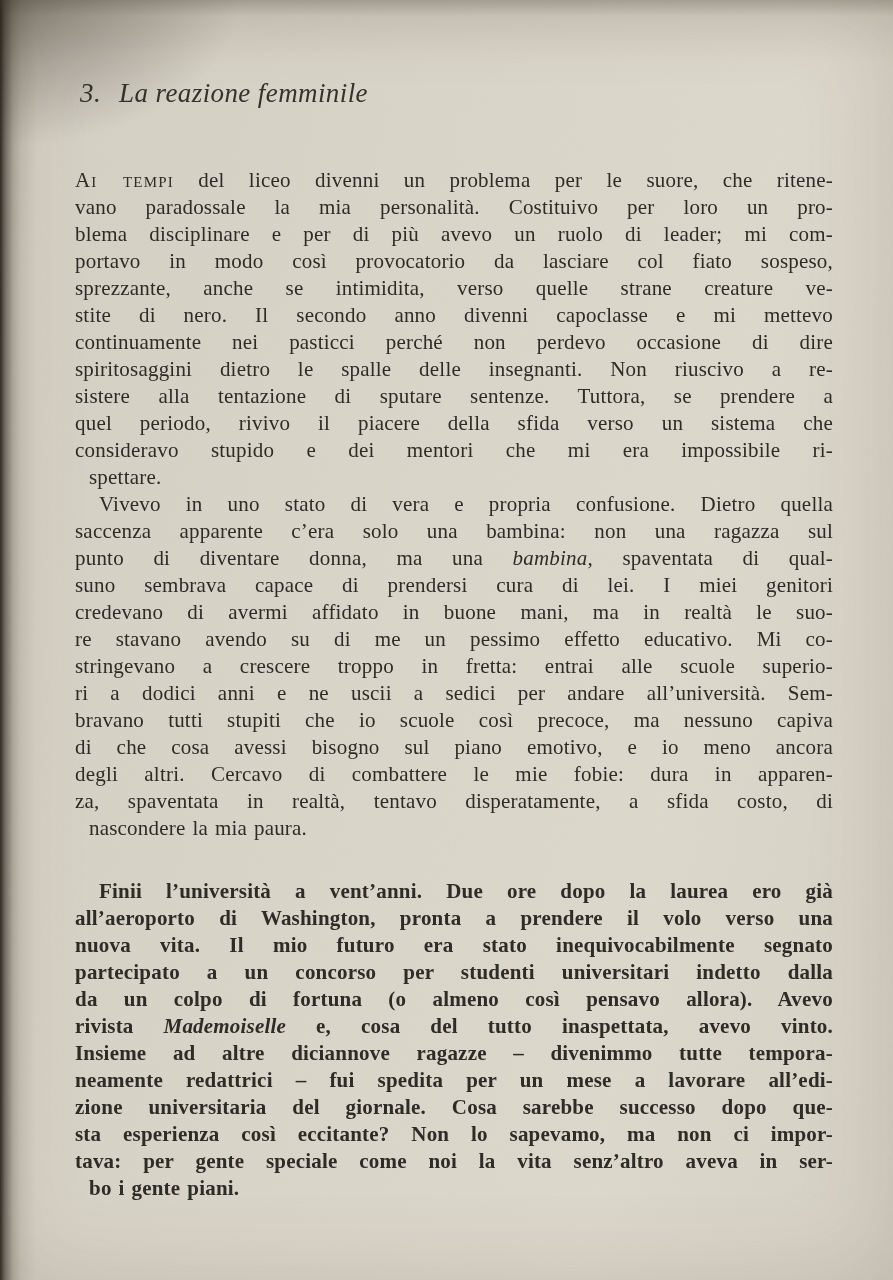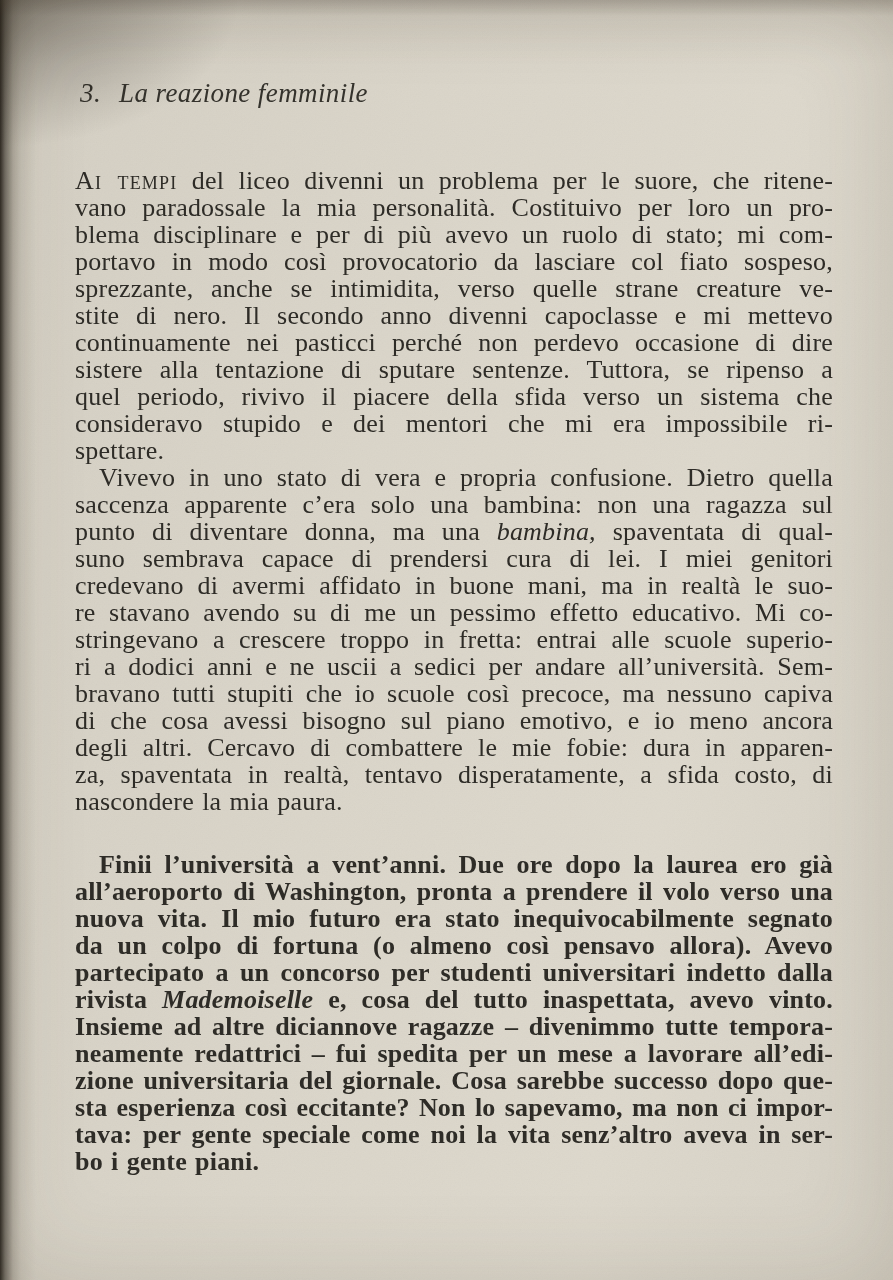--- a/index.html
+++ b/index.html
@@ -66,32 +66,32 @@
     white-space: nowrap;
   }
   .chapter-number { display: inline-block; margin-right: 18px; }
 
   
   .body-text {
     position: absolute;
     left: 75px;
     top: 167px;
     width: 758px;
-    font-size: 26px;
+    font-size: 21px;
     line-height: 27px;
     letter-spacing: 0.2px;
     word-spacing: 1.5px;
   }
   .paragraph { margin: 0; }
   .line {
     text-align: justify;
     text-align-last: justify;
     min-height: 27px;
   }
-  .line-last { text-align-last: left; }
+  .line-last { text-align-last: left; margin-left: 14px; }
   .line-indent { text-indent: 24px; }
   .it { font-style: italic; }
   .sc { font-variant: small-caps; letter-spacing: 1.2px; }
 </style>
 </head>
 <body>
 
 <div class="page">
 
   <svg class="texture" xmlns="http://www.w3.org/2000/svg">
@@ -103,26 +103,27 @@
   </svg>
 
   <div class="chapter-heading">
     <span class="chapter-number">3.</span><span class="chapter-title">La reazione femminile</span>
   </div>
 
   <div class="body-text">
       <div class="paragraph">
         <div class="line"><span class="sc">Ai tempi</span><span> del liceo divenni un problema per le suore, che ritene-</span></div>
         <div class="line"><span>vano paradossale la mia personalità. Costituivo per loro un pro-</span></div>
-        <div class="line"><span>blema disciplinare e per di più avevo un ruolo di stato; mi com-</span></div>
+        <div class="line"><span>blema disciplinare e per di più avevo un ruolo di leader; mi com-</span></div>
         <div class="line"><span>portavo in modo così provocatorio da lasciare col fiato sospeso,</span></div>
         <div class="line"><span>sprezzante, anche se intimidita, verso quelle strane creature ve-</span></div>
         <div class="line"><span>stite di nero. Il secondo anno divenni capoclasse e mi mettevo</span></div>
         <div class="line"><span>continuamente nei pasticci perché non perdevo occasione di dire</span></div>
-        <div class="line"><span>sistere alla tentazione di sputare sentenze. Tuttora, se ripenso a</span></div>
+        <div class="line"><span>spiritosaggini dietro le spalle delle insegnanti. Non riuscivo a re-</span></div>
+        <div class="line"><span>sistere alla tentazione di sputare sentenze. Tuttora, se prendere a</span></div>
         <div class="line"><span>quel periodo, rivivo il piacere della sfida verso un sistema che</span></div>
         <div class="line"><span>consideravo stupido e dei mentori che mi era impossibile ri-</span></div>
         <div class="line line-last"><span>spettare.</span></div>
       </div>
       <div class="paragraph">
         <div class="line line-indent"><span>Vivevo in uno stato di vera e propria confusione. Dietro quella</span></div>
         <div class="line"><span>saccenza apparente c’era solo una bambina: non una ragazza sul</span></div>
         <div class="line"><span>punto di diventare donna, ma una </span><span class="it">bambina,</span><span> spaventata di qual-</span></div>
         <div class="line"><span>suno sembrava capace di prendersi cura di lei. I miei genitori</span></div>
         <div class="line"><span>credevano di avermi affidato in buone mani, ma in realtà le suo-</span></div>
@@ -132,22 +133,22 @@
         <div class="line"><span>bravano tutti stupiti che io scuole così precoce, ma nessuno capiva</span></div>
         <div class="line"><span>di che cosa avessi bisogno sul piano emotivo, e io meno ancora</span></div>
         <div class="line"><span>degli altri. Cercavo di combattere le mie fobie: dura in apparen-</span></div>
         <div class="line"><span>za, spaventata in realtà, tentavo disperatamente, a sfida costo, di</span></div>
         <div class="line line-last"><span>nascondere la mia paura.</span></div>
       </div>
       <div class="paragraph" style="margin-top: 36px; font-weight: bold;">
         <div class="line line-indent"><span>Finii l’università a vent’anni. Due ore dopo la laurea ero già</span></div>
         <div class="line"><span>all’aeroporto di Washington, pronta a prendere il volo verso una</span></div>
         <div class="line"><span>nuova vita. Il mio futuro era stato inequivocabilmente segnato</span></div>
+        <div class="line"><span>partecipato a un concorso per studenti universitari indetto dalla</span></div>
         <div class="line"><span>da un colpo di fortuna (o almeno così pensavo allora). Avevo</span></div>
-        <div class="line"><span>partecipato a un concorso per studenti universitari indetto dalla</span></div>
         <div class="line"><span>rivista </span><span class="it">Mademoiselle</span><span> e, cosa del tutto inaspettata, avevo vinto.</span></div>
         <div class="line"><span>Insieme ad altre diciannove ragazze – divenimmo tutte tempora-</span></div>
         <div class="line"><span>neamente redattrici – fui spedita per un mese a lavorare all’edi-</span></div>
         <div class="line"><span>zione universitaria del giornale. Cosa sarebbe successo dopo que-</span></div>
         <div class="line"><span>sta esperienza così eccitante? Non lo sapevamo, ma non ci impor-</span></div>
         <div class="line"><span>tava: per gente speciale come noi la vita senz’altro aveva in ser-</span></div>
         <div class="line line-last"><span>bo i gente piani.</span></div>
       </div>
     </div>
 

